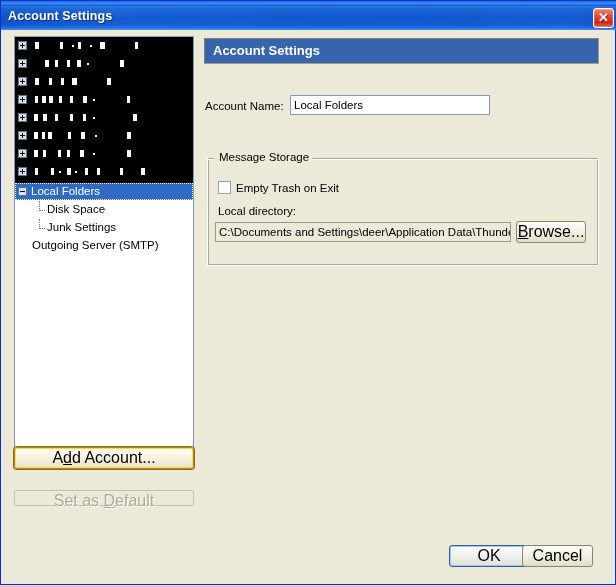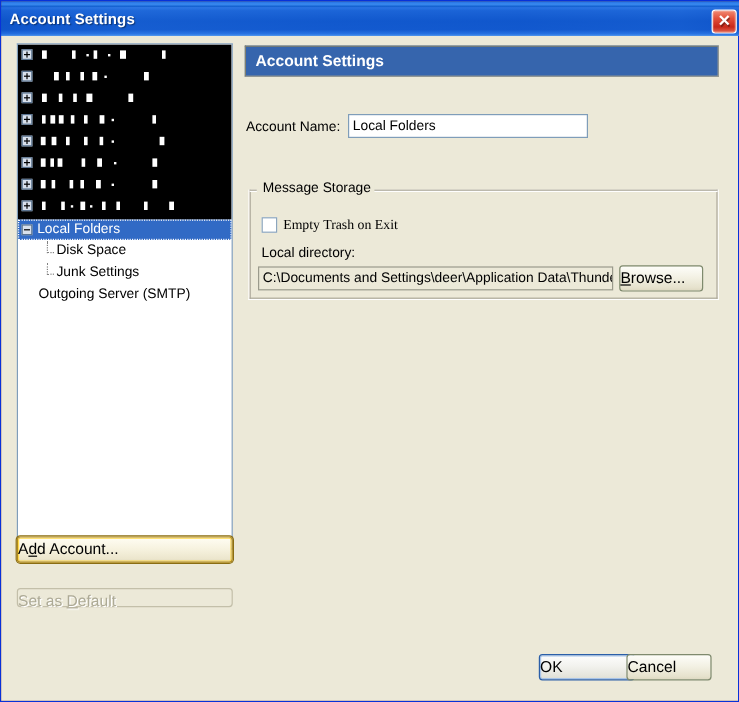--- a/index.html
+++ b/index.html
@@ -17,21 +17,21 @@
     color: #000000;
   }
 
   
   #window {
     position: absolute;
     left: 0; top: 0;
     width: 616px;
     height: 585px;
     box-sizing: border-box;
-    background: #7f1d1d;
+    background: #fef9c3;
     border: 1px solid #0831d9;
   }
 
   
   .top-sliver {
     position: absolute;
     left: 0; top: 0;
     width: 616px;
     height: 5px;
     background: linear-gradient(to bottom, #1f6ae0 0%, #3a8bf0 50%, #0a56c8 100%);
@@ -205,25 +205,26 @@
     width: 6px;
     height: 1px;
     border-top: 1px dotted #808080;
   }
 
   
   .btn {
     position: absolute;
     box-sizing: border-box;
     font-family: "Liberation Sans", sans-serif;
-    font-size: 13px;
+    font-size: 16px;
     color: #000000;
     background: #ece9d8;
     border: 1px solid #7f8a6e;
     border-radius: 3px;
+    text-align: center;
     cursor: pointer;
     background: linear-gradient(to bottom, #fdfdf9 0%, #f3f1e4 45%, #e6e2cd 88%, #ded9c2 100%);
   }
   .btn.default-focus {
     border: 1px solid #b08a1c;
     box-shadow: inset 0 0 0 1px #ffd84a, 0 0 0 1px #8a6d12;
     background: linear-gradient(to bottom, #fffdf3 0%, #f7f3e0 45%, #ece6cd 88%, #e2dcc0 100%);
   }
   .btn.disabled {
     color: #adaa96;
@@ -293,21 +294,21 @@
     background: #ece9d8;
     border: 1px solid #9a9a8c;
     color: #000000;
   }
 
   
   .groupbox {
     position: absolute;
     left: 206px; top: 128px;
     width: 392px;
-    height: 92px;
+    height: 108px;
     box-sizing: border-box;
     border: 1px solid #ffffff;
     border-top: none;
     text-decoration: underline;
   }
   .groupbox .gb-line-top-l,
   .groupbox .gb-line-top-r {
     position: absolute;
     top: 0;
     height: 1px;
@@ -335,21 +336,21 @@
   .checkbox {
     position: absolute;
     width: 13px; height: 13px;
     box-sizing: border-box;
     background: #ffffff;
     border: 1px solid #8ba5bd;
     cursor: pointer;
   }
   .checkbox-label {
     position: absolute;
-    font-family: Liberation Serif, serif;
+    font-family: Liberation Sans, sans-serif;
     font-size: 11.5px;
     white-space: nowrap;
     cursor: default;
   }
 </style>
 </head>
 <body>
 
 <div id="window">
 

